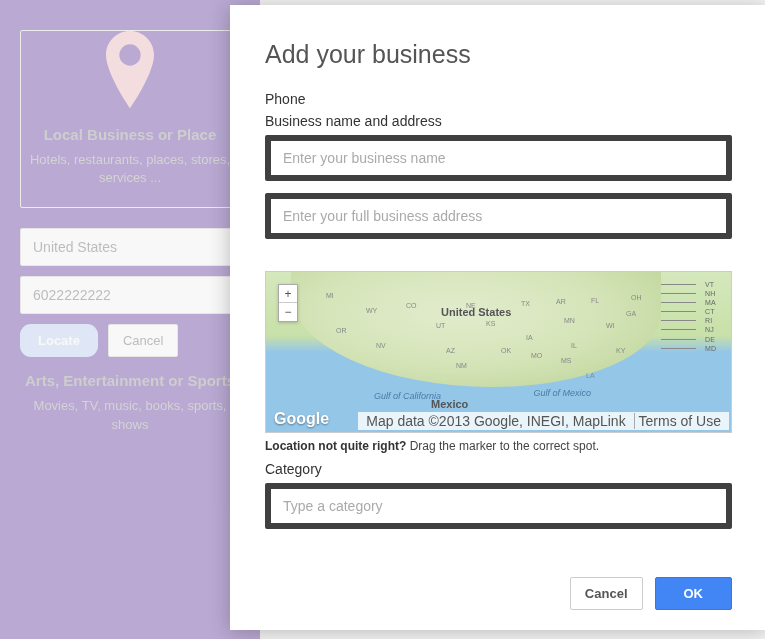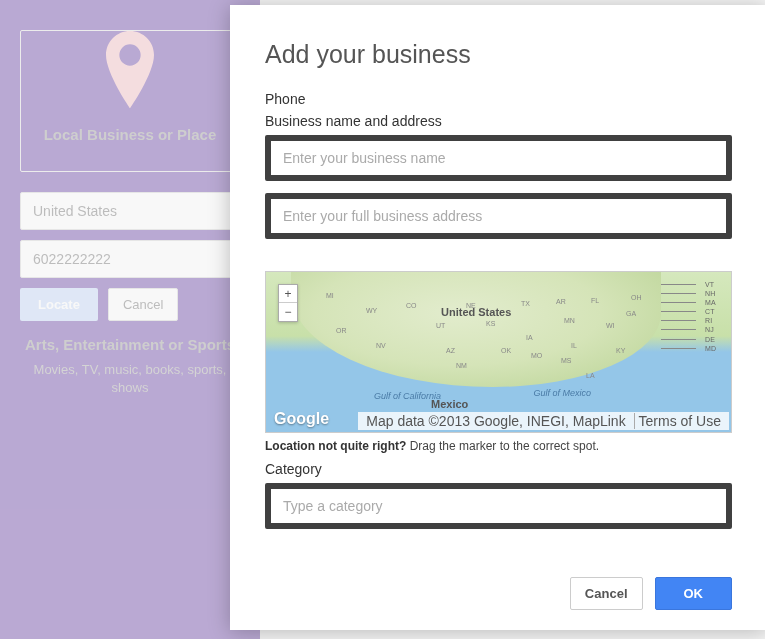--- a/index.html
+++ b/index.html
@@ -44,21 +44,21 @@
       color: #555;
       margin-bottom: 10px;
       background: #fff;
     }
     .bg-btns { display: flex; gap: 10px; }
     .bg-locate {
       background: #b9d0f8;
       color: #fff;
       border: none;
       padding: 8px 18px;
-      border-radius: 2px;
+      border-radius: 11px;
       font-weight: bold;
       font-size: 13px;
     }
     .bg-cancel {
       background: #fff;
       border: 1px solid #ccc;
       padding: 8px 14px;
       border-radius: 2px;
       font-size: 13px;
       color: #555;
@@ -237,20 +237,21 @@
 <body>
 
 <div class="bg-layer">
   <div class="bg-card">
     <div class="pin-icon">
       <svg viewBox="0 0 40 60">
           <path fill="#f4b3b8" d="M20 0C10 0 2 8 2 18c0 14 18 40 18 40s18-26 18-40C38 8 30 0 20 0zm0 26a8 8 0 110-16 8 8 0 010 16z"></path>
         </svg>
     </div>
     <div class="bg-title">Local Business or Place</div>
+    <div class="bg-sub">Hotels, restaurants, places, stores, services ...</div>
   </div>
   <input class="bg-input" value="United States" style="">
   <input class="bg-input" value="6022222222" style="">
   <div class="bg-btns">
     <button class="bg-locate">Locate</button>
     <button class="bg-cancel">Cancel</button>
   </div>
   <div class="bg-section2">
     <div class="bg-title">Arts, Entertainment or Sports</div>
     <div class="bg-sub">Movies, TV, music, books, sports, shows</div>

